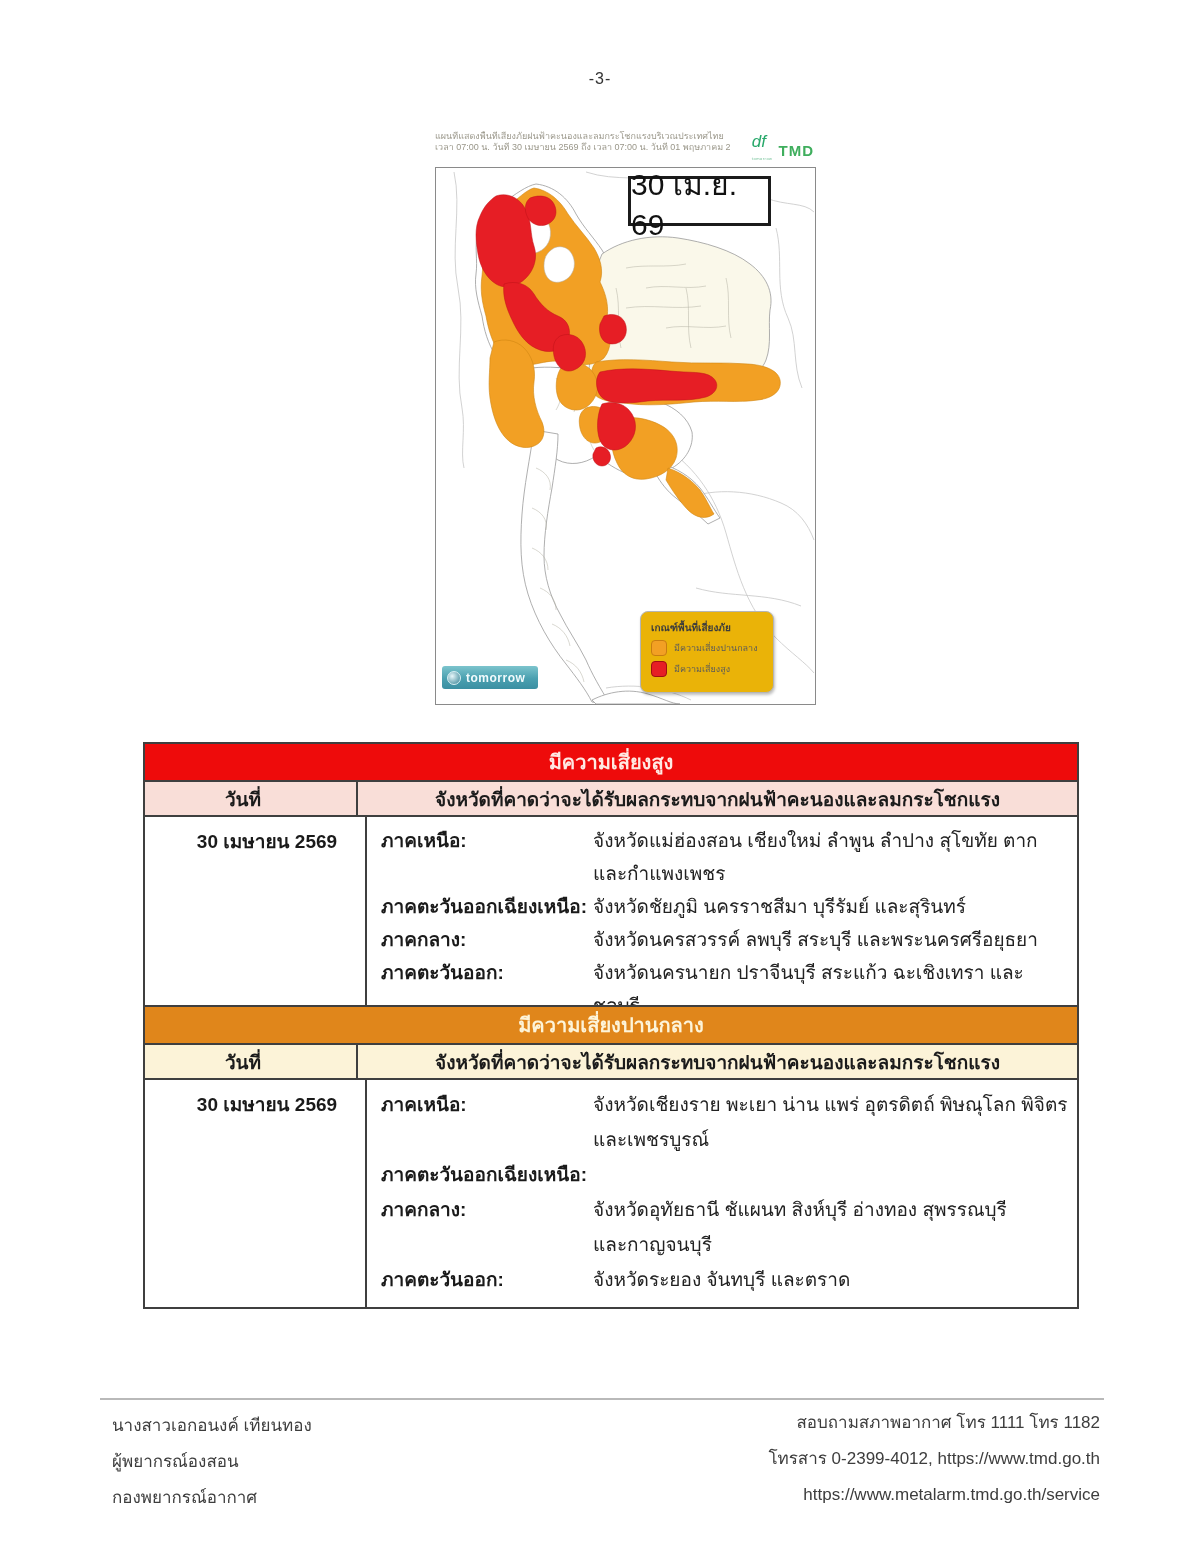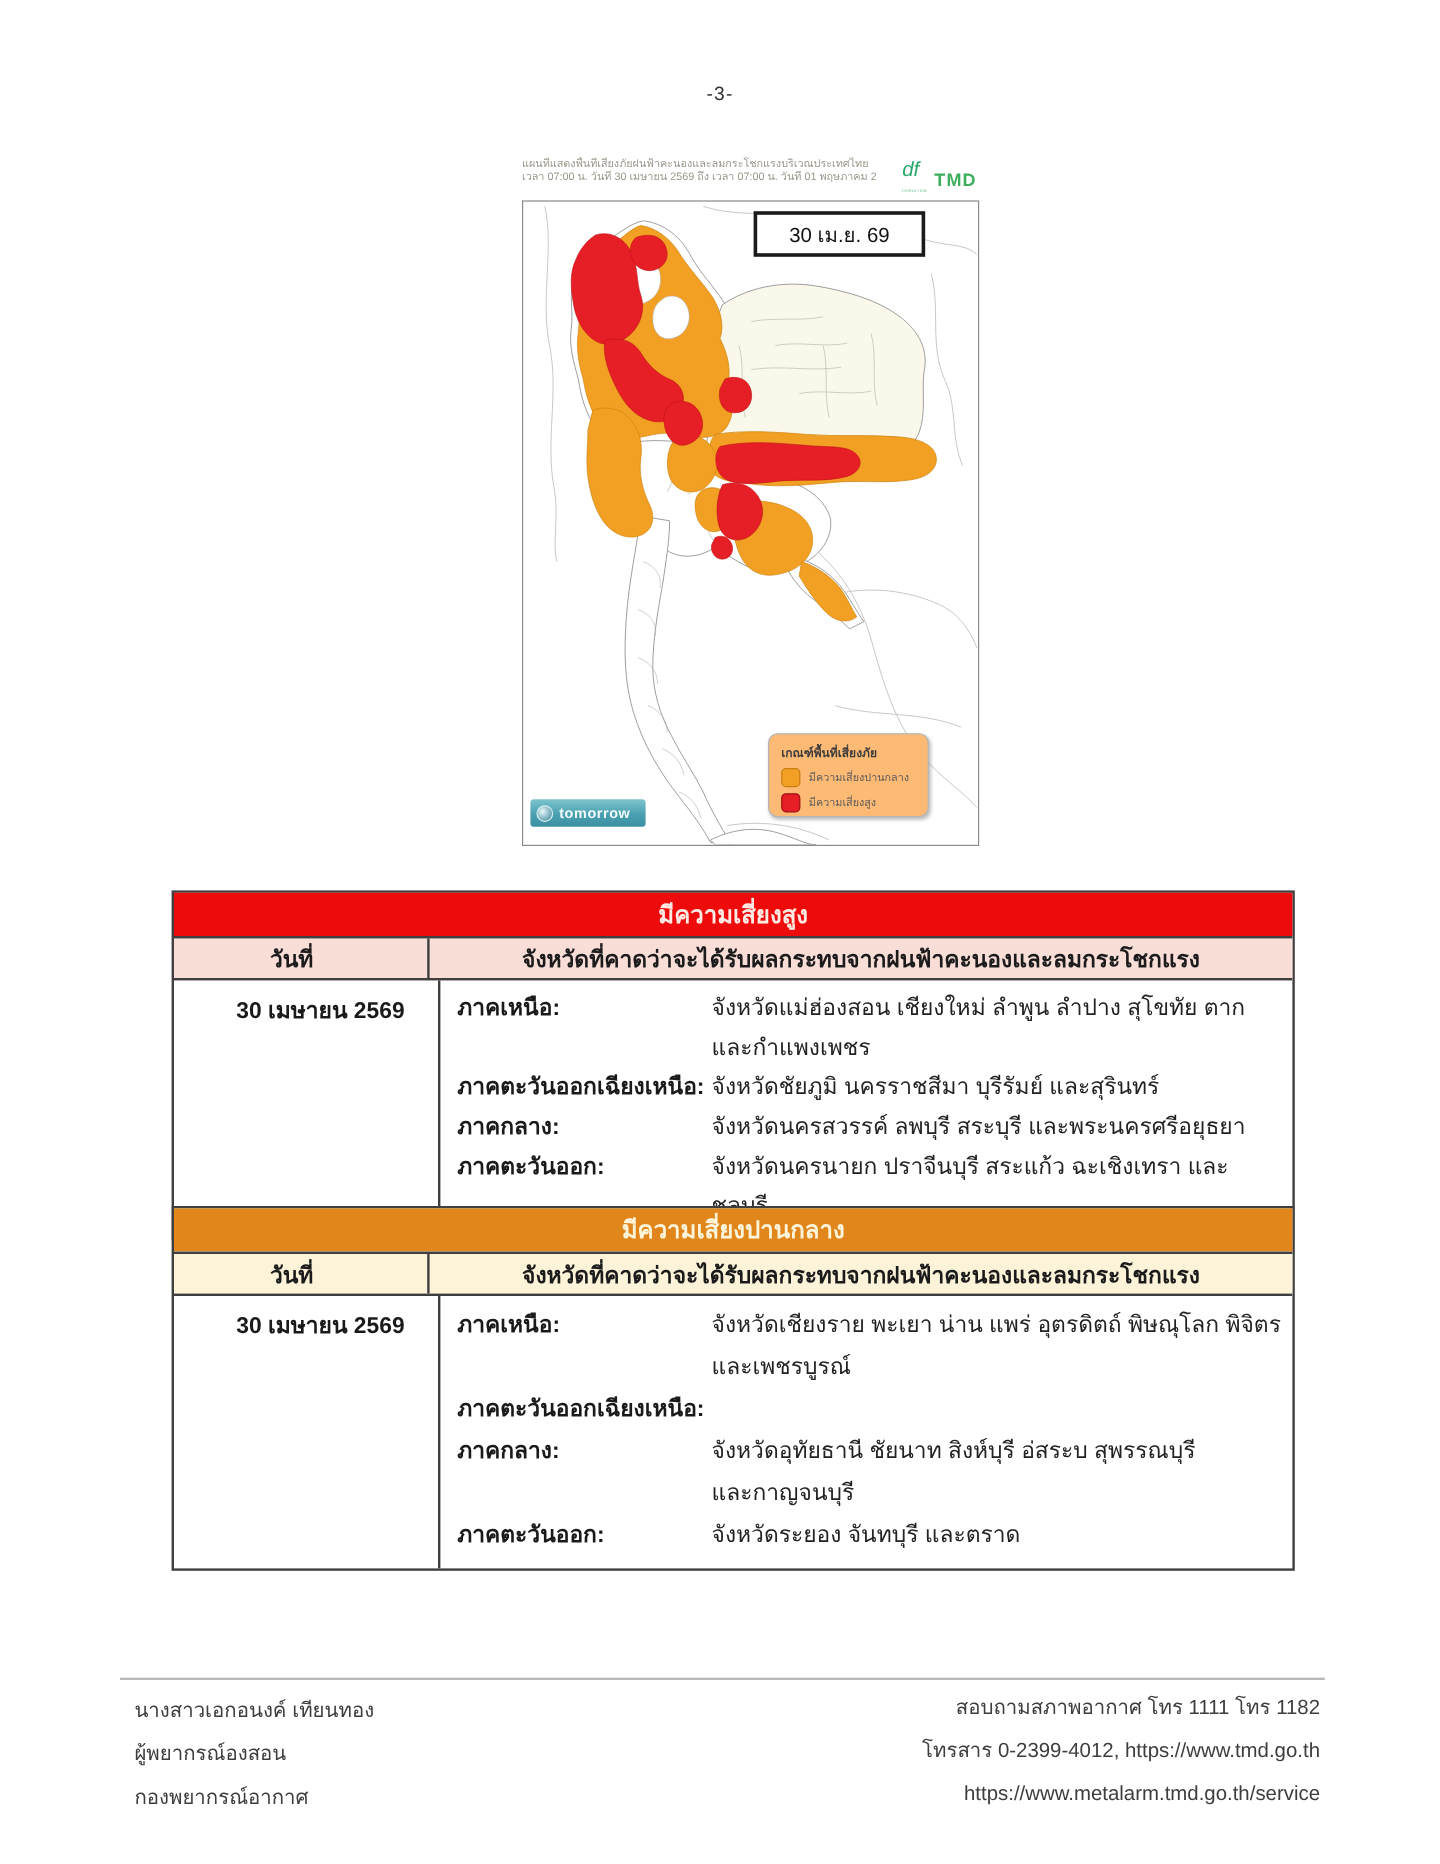--- a/index.html
+++ b/index.html
@@ -15,26 +15,26 @@
   .map-caption { position:relative; height:36px; }
   .cap-line { font-size:9px; line-height:11px; color:#9a978a; white-space:nowrap; overflow:hidden; width:295px; }
   .map-logos { position:absolute; right:2px; top:2px; display:flex; align-items:center; gap:6px; }
   .logo-mark { font-size:17px; font-weight:normal; font-style:italic; color:#27a86a; line-height:17px; }
   .logo-mark small { display:block; font-size:4px; color:#6fbf95; font-style:normal; letter-spacing:.5px; }
   .logo-tmd { font-size:15px; font-weight:bold; color:#3fae5d; letter-spacing:1px; }
 
   .map-box { position:relative; width:381px; height:538px; background:#fff; border:1px solid #8a8a8a; }
   .map-box svg { position:absolute; left:0; top:0; }
 
-  .date-box { position:absolute; left:192px; top:8px; width:143px; height:38px;
+  .date-box { position:absolute; left:192px; top:8px; width:143px; height:50px;
     background:#fff; border:3px solid #1b1b1b; display:flex; align-items:center; justify-content:center;
-    font-size:17px; color:#111; }
-
-  .map-legend { position:absolute; left:204px; top:443px; width:134px; height:70px;
-    background:#fdba74; border:1px solid #b5b5b5; border-radius:8px;
+    font-size:30px; color:#111; }
+
+  .map-legend { position:absolute; left:204px; top:443px; width:134px; height:82px;
+    background:#eab308; border:1px solid #b5b5b5; border-radius:8px;
     box-shadow:1px 2px 3px rgba(0,0,0,.25); padding:8px 8px 18px 10px; }
   .legend-title { font-size:10px; font-weight:bold; color:#3c3c3c; margin-bottom:5px; }
   .legend-item { display:flex; align-items:center; gap:7px; margin-bottom:5px; }
   .legend-swatch { width:16px; height:16px; border-radius:4px; flex:0 0 auto; }
   .legend-swatch.moderate { background:#F2A024; border:1.5px solid #c87d10; }
   .legend-swatch.high { background:#E61E25; border:1.5px solid #a00d12; }
   .legend-label { font-size:9px; color:#5a5a5a; }
 
   .tomorrow-bar { position:absolute; left:6px; top:498px; width:96px; height:23px;
     background:linear-gradient(180deg,#7cc4cd 0%,#4aa0b0 55%,#3b8fa2 100%);
@@ -207,21 +207,21 @@
         <div class="region-row">
           <div class="region-label">ภาคเหนือ:</div>
           <div class="region-provinces">จังหวัดเชียงราย พะเยา น่าน แพร่ อุตรดิตถ์ พิษณุโลก พิจิตร
 และเพชรบูรณ์</div>
         </div>
         <div class="region-row">
           <div class="region-label">ภาคตะวันออกเฉียงเหนือ:</div>
         </div>
         <div class="region-row">
           <div class="region-label">ภาคกลาง:</div>
-          <div class="region-provinces">จังหวัดอุทัยธานี ชัยนาท สิงห์บุรี อ่สระบ สุพรรณบุรี
+          <div class="region-provinces">จังหวัดอุทัยธานี ชัแผนท สิงห์บุรี อ่างทอง สุพรรณบุรี
 และกาญจนบุรี</div>
         </div>
         <div class="region-row">
           <div class="region-label">ภาคตะวันออก:</div>
           <div class="region-provinces">จังหวัดระยอง จันทบุรี และตราด</div>
         </div>
       </div>
     </div>
   </section>
 

